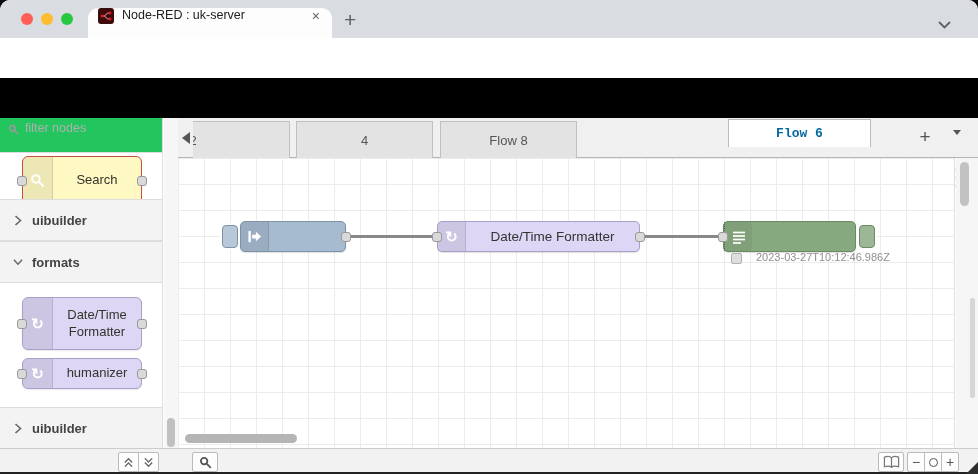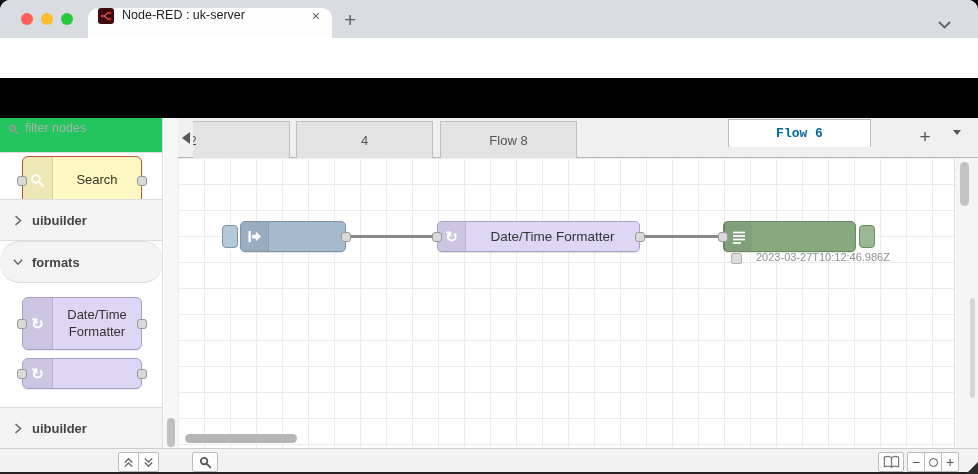--- a/index.html
+++ b/index.html
@@ -83,21 +83,21 @@
   .port { position:absolute; width:10px; height:10px; background:#d9d9d9; border:1px solid #999;
           border-radius:3px; top:50%; margin-top:-5px; }
   .port.in { left:-6px; } .port.out { right:-6px; }
   #p-search { top:38px; height:49px; background:#fef9c3; border-color:#c34f3c; }
   #p-dtf { top:179px; height:53px; background:#ddd6f5; border-color:#a99fc9; }
   #p-humanizer { top:240px; height:31px; background:#ddd6f5; border-color:#a99fc9; }
   .pcat { position:absolute; left:0; width:163px; height:42px; background:#f3f3f3;
           border-top:1px solid #ddd; border-bottom:1px solid #ddd; display:flex; align-items:center;
           padding-left:13px; gap:9px; font-weight:bold; font-size:13px; color:#444; }
   #cat-uibuilder { top:81px; }
-  #cat-formats { top:123px;border-radius:20px; }
+  #cat-formats { top:123px; }
   #cat-smarthome { top:289px; }
   .chev { display:flex; width:10px; justify-content:center; }
   .timer-glyph { color:#fff; font-size:15px; font-weight:bold; }
 
   
   #gutter { position:absolute; left:164px; top:118px; width:14px; height:330px; background:#f6f6f6; }
   #palette-scroll-thumb { position:absolute; left:3px; top:300px; width:8px; height:29px;
                           background:#c0c0c0; border-radius:4px; }
 
   
@@ -338,20 +338,21 @@
         </div>
       <span class="nlabel">Date/Time Formatter</span>
       <span class="port out"></span>
     </div>
 
     <div class="pnode" id="p-humanizer">
       <span class="port in"></span>
       <div class="icon-region">
           <span class="timer-glyph">↻</span>
         </div>
+      <span class="nlabel">humanizer</span>
       <span class="port out"></span>
     </div>
 
     <div class="pcat" id="cat-smarthome">
       <span class="chev">
         <svg width="8" height="11" viewBox="0 0 8 11" fill="none" stroke="#666" stroke-width="1.6">
             <path d="M1.5 1 L6.5 5.5 L1.5 10"></path>
           </svg>
       </span>
       <span>uibuilder</span>

